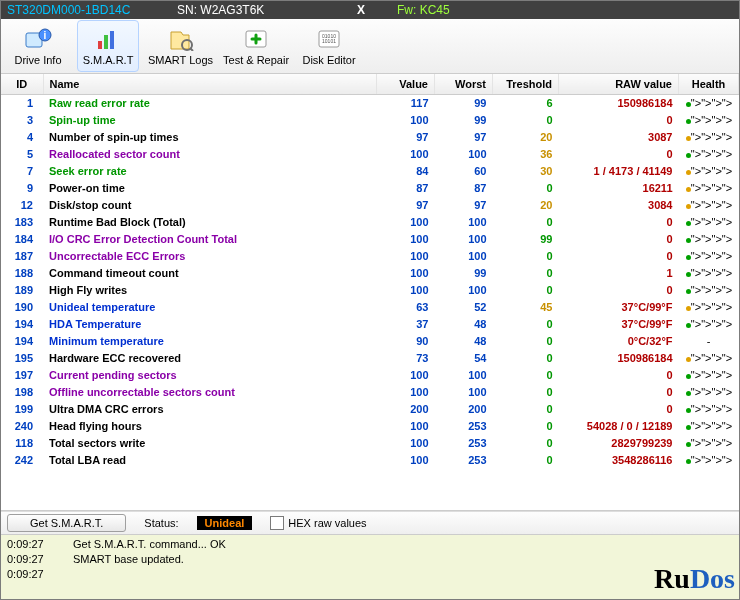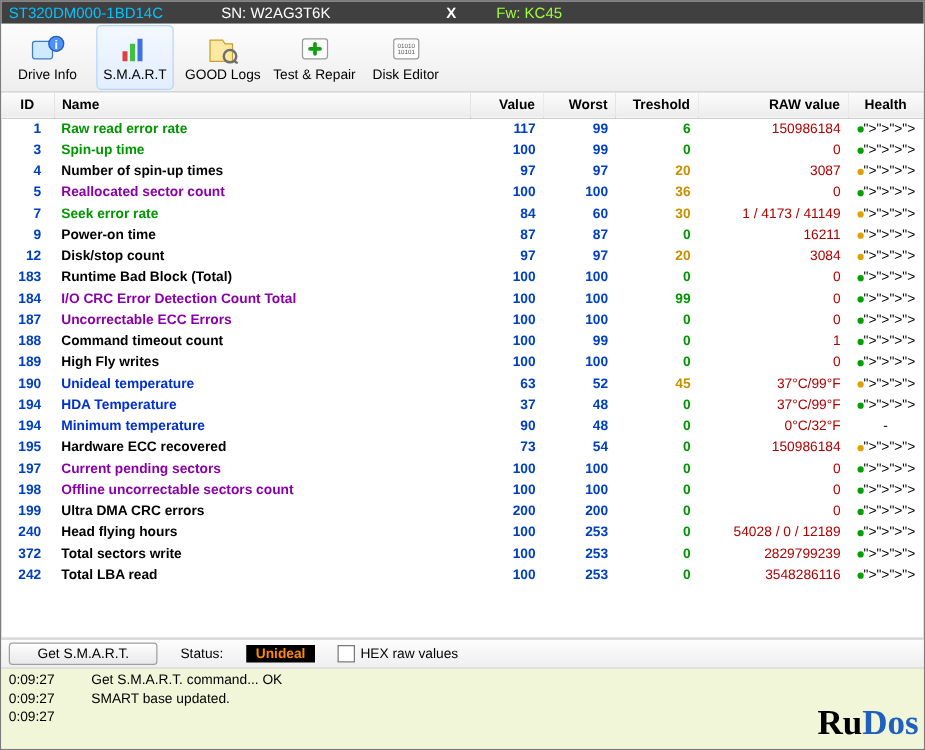--- a/index.html
+++ b/index.html
@@ -20,21 +20,21 @@
   
   .tablewrap{flex:1;overflow:auto;border-bottom:1px solid #ccc}
   table{border-collapse:collapse;width:100%;table-layout:fixed}
   thead th{background:linear-gradient(#fcfcfc,#ececec);border-bottom:1px solid #ccc;border-right:1px solid #e4e4e4;font-weight:bold;padding:4px 6px;text-align:left;position:sticky;top:0}
   th.r,td.r{text-align:right}
   th.c,td.c{text-align:center}
   tbody td{padding:1px 6px;white-space:nowrap;overflow:hidden;text-overflow:ellipsis;height:15px;line-height:15px}
   .id{font-weight:bold;text-align:right;padding-right:10px}
   .nm{font-weight:bold}
   .val,.wor{color:#0040c0;font-weight:bold}
-  .raw{color:#b00000;font-weight:normal}
+  .raw{color:#b00000;font-weight:bold}
   .dots span{display:inline-block;width:5px;height:5px;border-radius:50%;margin-left:1px}
   
   .ctrlrow{height:22px;background:linear-gradient(#fdfdfd,#efefef);border-top:1px solid #ddd;border-bottom:1px solid #ccc;display:flex;align-items:center;gap:18px;padding-left:6px}
   .btn{border:1px solid #9f9f9f;border-radius:3px;background:linear-gradient(#fefefe,#e8e8e8);padding:2px 22px;font-size:11px}
   .status-label{font-size:11px}
   .status-badge{background:#000;color:#ff8800;font-weight:bold;padding:1px 8px;font-size:11px}
   .chk{display:flex;align-items:center;gap:4px;font-size:11px}
   .chkbox{width:12px;height:12px;border:1px solid #7a7a7a;background:#fff}
   
   .log{background:#f2f6d9;height:60px;overflow:hidden;padding:2px 6px;font-size:11px;line-height:15px}
@@ -78,21 +78,21 @@
         <div class="lbl">S.M.A.R.T</div>
       </div>
       <div class="tbtn">
         <div class="ico">
           <svg width="28" height="24">
             <path d="M4 8 L4 22 L22 22 L22 8 L16 8 L14 5 L4 5 Z" fill="#ffe9a0" stroke="#c8a030"></path>
             <circle cx="20" cy="18" r="5" fill="none" stroke="#707070" stroke-width="2"></circle>
             <line x1="23" y1="21" x2="26" y2="24" stroke="#707070" stroke-width="2"></line>
           </svg>
         </div>
-        <div class="lbl">GOOD Logs</div>
+        <div class="lbl">SMART Logs</div>
       </div>
       <div class="tbtn">
         <div class="ico">
           <svg width="28" height="24">
             <rect x="4" y="4" width="20" height="16" rx="2" fill="#fff" stroke="#9a9a9a"></rect>
             <path d="M14 8 L14 16 M10 12 L18 12" stroke="#10a010" stroke-width="3" stroke-linecap="round"></path>
           </svg>
         </div>
         <div class="lbl">Test &amp; Repair</div>
       </div>
@@ -305,21 +305,21 @@
           <tr>
             <td class="id" style="color:#0040c0">240</td>
             <td class="nm" style="color:#000">Head flying hours</td>
             <td class="r val">100</td>
             <td class="r wor">253</td>
             <td class="r" style="font-weight:bold;color:#009600">0</td>
             <td class="r raw">54028 / 0 / 12189</td>
             <td class="c"><span class="dots"><span style="background:#00a000"></span>"&gt;</span>"&gt;"&gt;"&gt;</td>
           </tr>
           <tr>
-            <td class="id" style="color:#0040c0">372</td>
+            <td class="id" style="color:#0040c0">118</td>
             <td class="nm" style="color:#000">Total sectors write</td>
             <td class="r val">100</td>
             <td class="r wor">253</td>
             <td class="r" style="font-weight:bold;color:#009600">0</td>
             <td class="r raw">2829799239</td>
             <td class="c"><span class="dots"><span style="background:#00a000"></span>"&gt;</span>"&gt;"&gt;"&gt;</td>
           </tr>
           <tr>
             <td class="id" style="color:#0040c0">242</td>
             <td class="nm" style="color:#000">Total LBA read</td>

